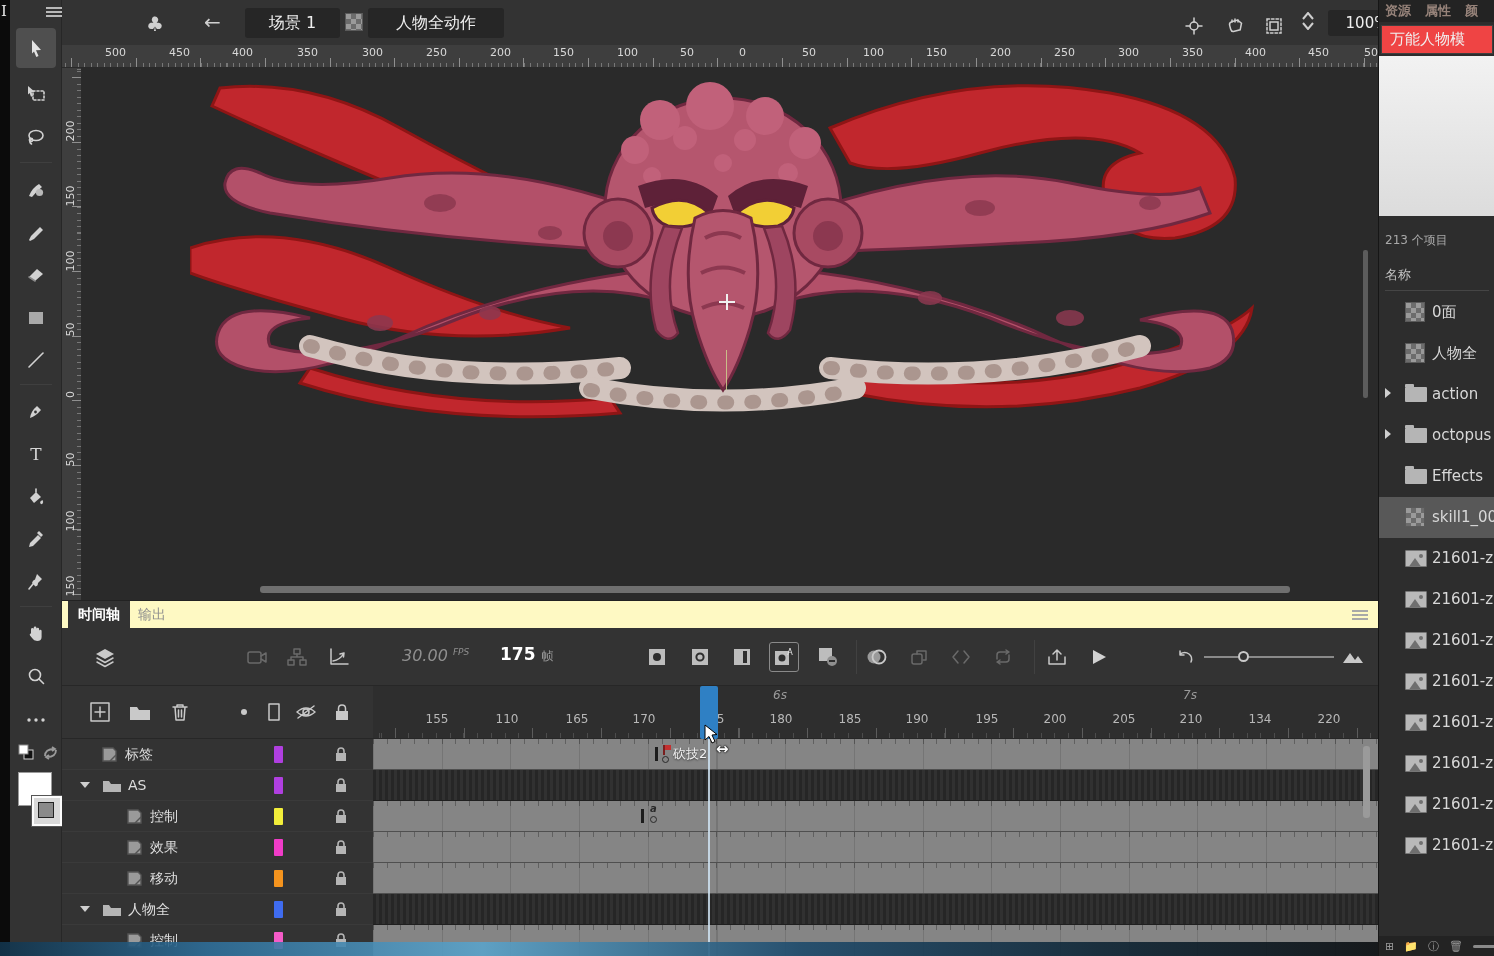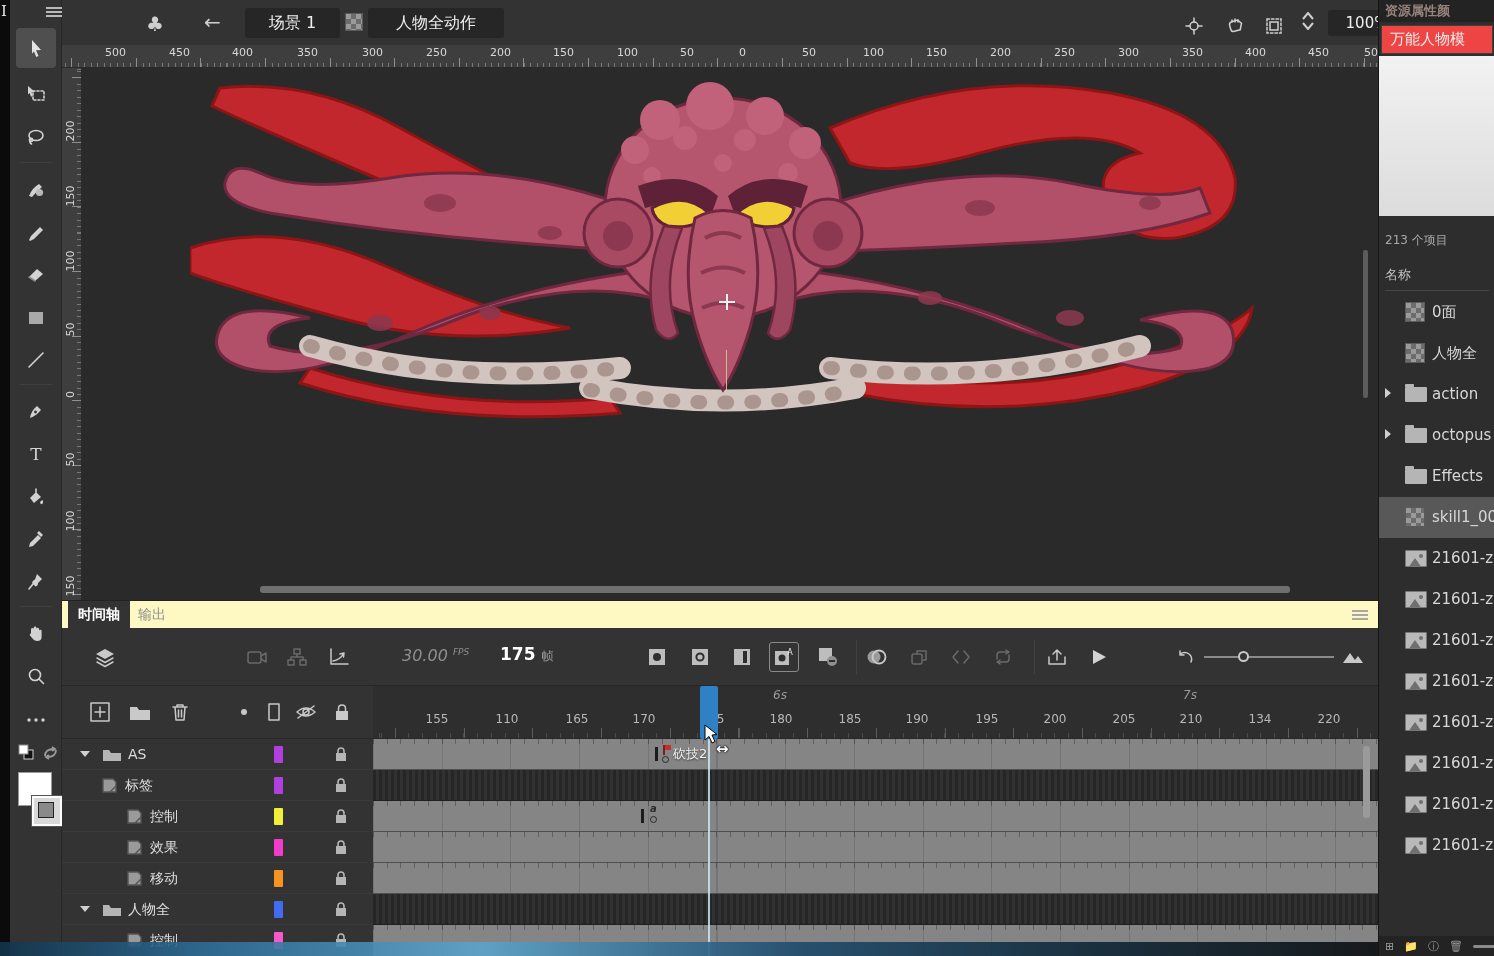--- a/index.html
+++ b/index.html
@@ -106,21 +106,21 @@
   .flag:before { content:""; position:absolute; left:0; top:0; width:1.5px; height:10px; background:#7a1f1f; }
   .flag:after { content:""; position:absolute; left:1.5px; top:0; width:6px; height:5px; background:#c43030; }
   .frame-label { position:absolute; font-size:13px; color:#f2f2f2; text-shadow:0 1px 2px rgba(0,0,0,.6); }
   .action-a { position:absolute; font-size:10px; color:#2a2a2a; font-style:italic; font-weight:bold; }
   #playhead-rect { position:absolute; left:327px; top:0; width:18px; height:53px; background:#2f80c4; border-radius:2px; }
   #playhead-line { position:absolute; left:335px; top:53px; width:2px; height:218px; background:#cfe3f2; opacity:.85; }
   #tl-vscroll { position:absolute; left:990px; top:60px; width:7px; height:72px; background:#9a9a9a; border-radius:3px; }
 
   
   #right-panel { left:1378px; top:0; width:116px; height:956px; background:#2d2d2d; border-left:1px solid #161616; }
-  #rp-tabs { position:absolute; left:0; top:0; width:100%; height:22px; background:#232323; display:flex; padding-left:6px; align-items:center; }
+  #rp-tabs { position:absolute; left:0; top:0; width:100%; height:22px; background:#232323; display:flex; gap:14px; padding-left:6px; align-items:center; }
   #rp-tabs span { font-size:13px; color:#97837a; font-weight:bold; }
   #rp-doc { position:absolute; left:2px; top:25px; width:112px; height:29px; background:#ef4444; border:1px solid #3f3f3f; color:#f0f0f0; font-size:15px; display:flex; align-items:center; padding-left:8px; overflow:hidden; white-space:nowrap; }
   #rp-preview { position:absolute; left:0; top:56px; width:116px; height:160px; background:linear-gradient(180deg,#f2f2f2,#dcdcdc); }
   #rp-count { position:absolute; left:6px; top:232px; font-size:12px; color:#a8a8a8; }
   #rp-name-h { position:absolute; left:6px; top:266px; width:104px; font-size:13px; color:#c2c2c2; border-bottom:1px solid #454545; padding-bottom:6px; }
   #rp-list { position:absolute; left:0; top:292px; width:116px; }
   .rp-item { position:relative; width:116px; height:41px;text-decoration:underline; }
   .rp-item.sel { background:#585858; }
   .rp-item .rcaret { position:absolute; left:6px; top:14px; width:0; height:0; border-top:5px solid transparent; border-bottom:5px solid transparent; border-left:6px solid #cfcfcf; }
   .rp-item .ricon { position:absolute; left:26px; top:10px; }
@@ -604,44 +604,44 @@
         <svg width="16" height="18">
             <rect x="2" y="8" width="12" height="9" fill="#c9c9c9" stroke="none"></rect>
             <path d="M4.5 8 V5.5 q0-3.5 3.5-3.5 q3.5 0 3.5 3.5 V8" fill="none"></path>
           </svg>
       </div>
     </div>
 
     <div id="layer-rows">
 
       <div class="lrow">
-        <span class="caret"></span>
-        <span class="licon" style="position:absolute;left:40px;top:8px">
-            <svg width="20" height="15">
-              <path d="M1 3 h6 l2 3 h10 v8 H1 Z" fill="#b5b5b5" stroke="none"></path>
-            </svg>
-          </span>
-        <span class="name" style="left:66px">AS</span>
+        <span class="licon" style="position:absolute;left:39px;top:7px">
+            <svg width="17" height="17">
+              <path d="M2 2 h10 l3 3 v10 H2 Z" fill="#9a9a9a" stroke="#555"></path>
+              <path d="M9 15 l6-6" stroke="#555"></path>
+            </svg>
+          </span>
+        <span class="name" style="left:63px">标签</span>
         <span class="chip2" style="background-color: rgb(176, 63, 224);"></span>
         <span class="lock">
             <svg width="14" height="16">
               <rect x="2" y="7" width="10" height="8" fill="#b5b5b5"></rect>
               <path d="M4 7 V5 q0-3 3-3 q3 0 3 3 v2" fill="none" stroke="#b5b5b5" stroke-width="1.6"></path>
             </svg>
           </span>
       </div>
 
       <div class="lrow">
-        <span class="licon" style="position:absolute;left:39px;top:7px">
-            <svg width="17" height="17">
-              <path d="M2 2 h10 l3 3 v10 H2 Z" fill="#9a9a9a" stroke="#555"></path>
-              <path d="M9 15 l6-6" stroke="#555"></path>
-            </svg>
-          </span>
-        <span class="name" style="left:63px">标签</span>
+        <span class="caret"></span>
+        <span class="licon" style="position:absolute;left:40px;top:8px">
+            <svg width="20" height="15">
+              <path d="M1 3 h6 l2 3 h10 v8 H1 Z" fill="#b5b5b5" stroke="none"></path>
+            </svg>
+          </span>
+        <span class="name" style="left:66px">AS</span>
         <span class="chip2" style="background-color: rgb(176, 63, 224);"></span>
         <span class="lock">
             <svg width="14" height="16">
               <rect x="2" y="7" width="10" height="8" fill="#b5b5b5"></rect>
               <path d="M4 7 V5 q0-3 3-3 q3 0 3 3 v2" fill="none" stroke="#b5b5b5" stroke-width="1.6"></path>
             </svg>
           </span>
       </div>
 
       <div class="lrow">

